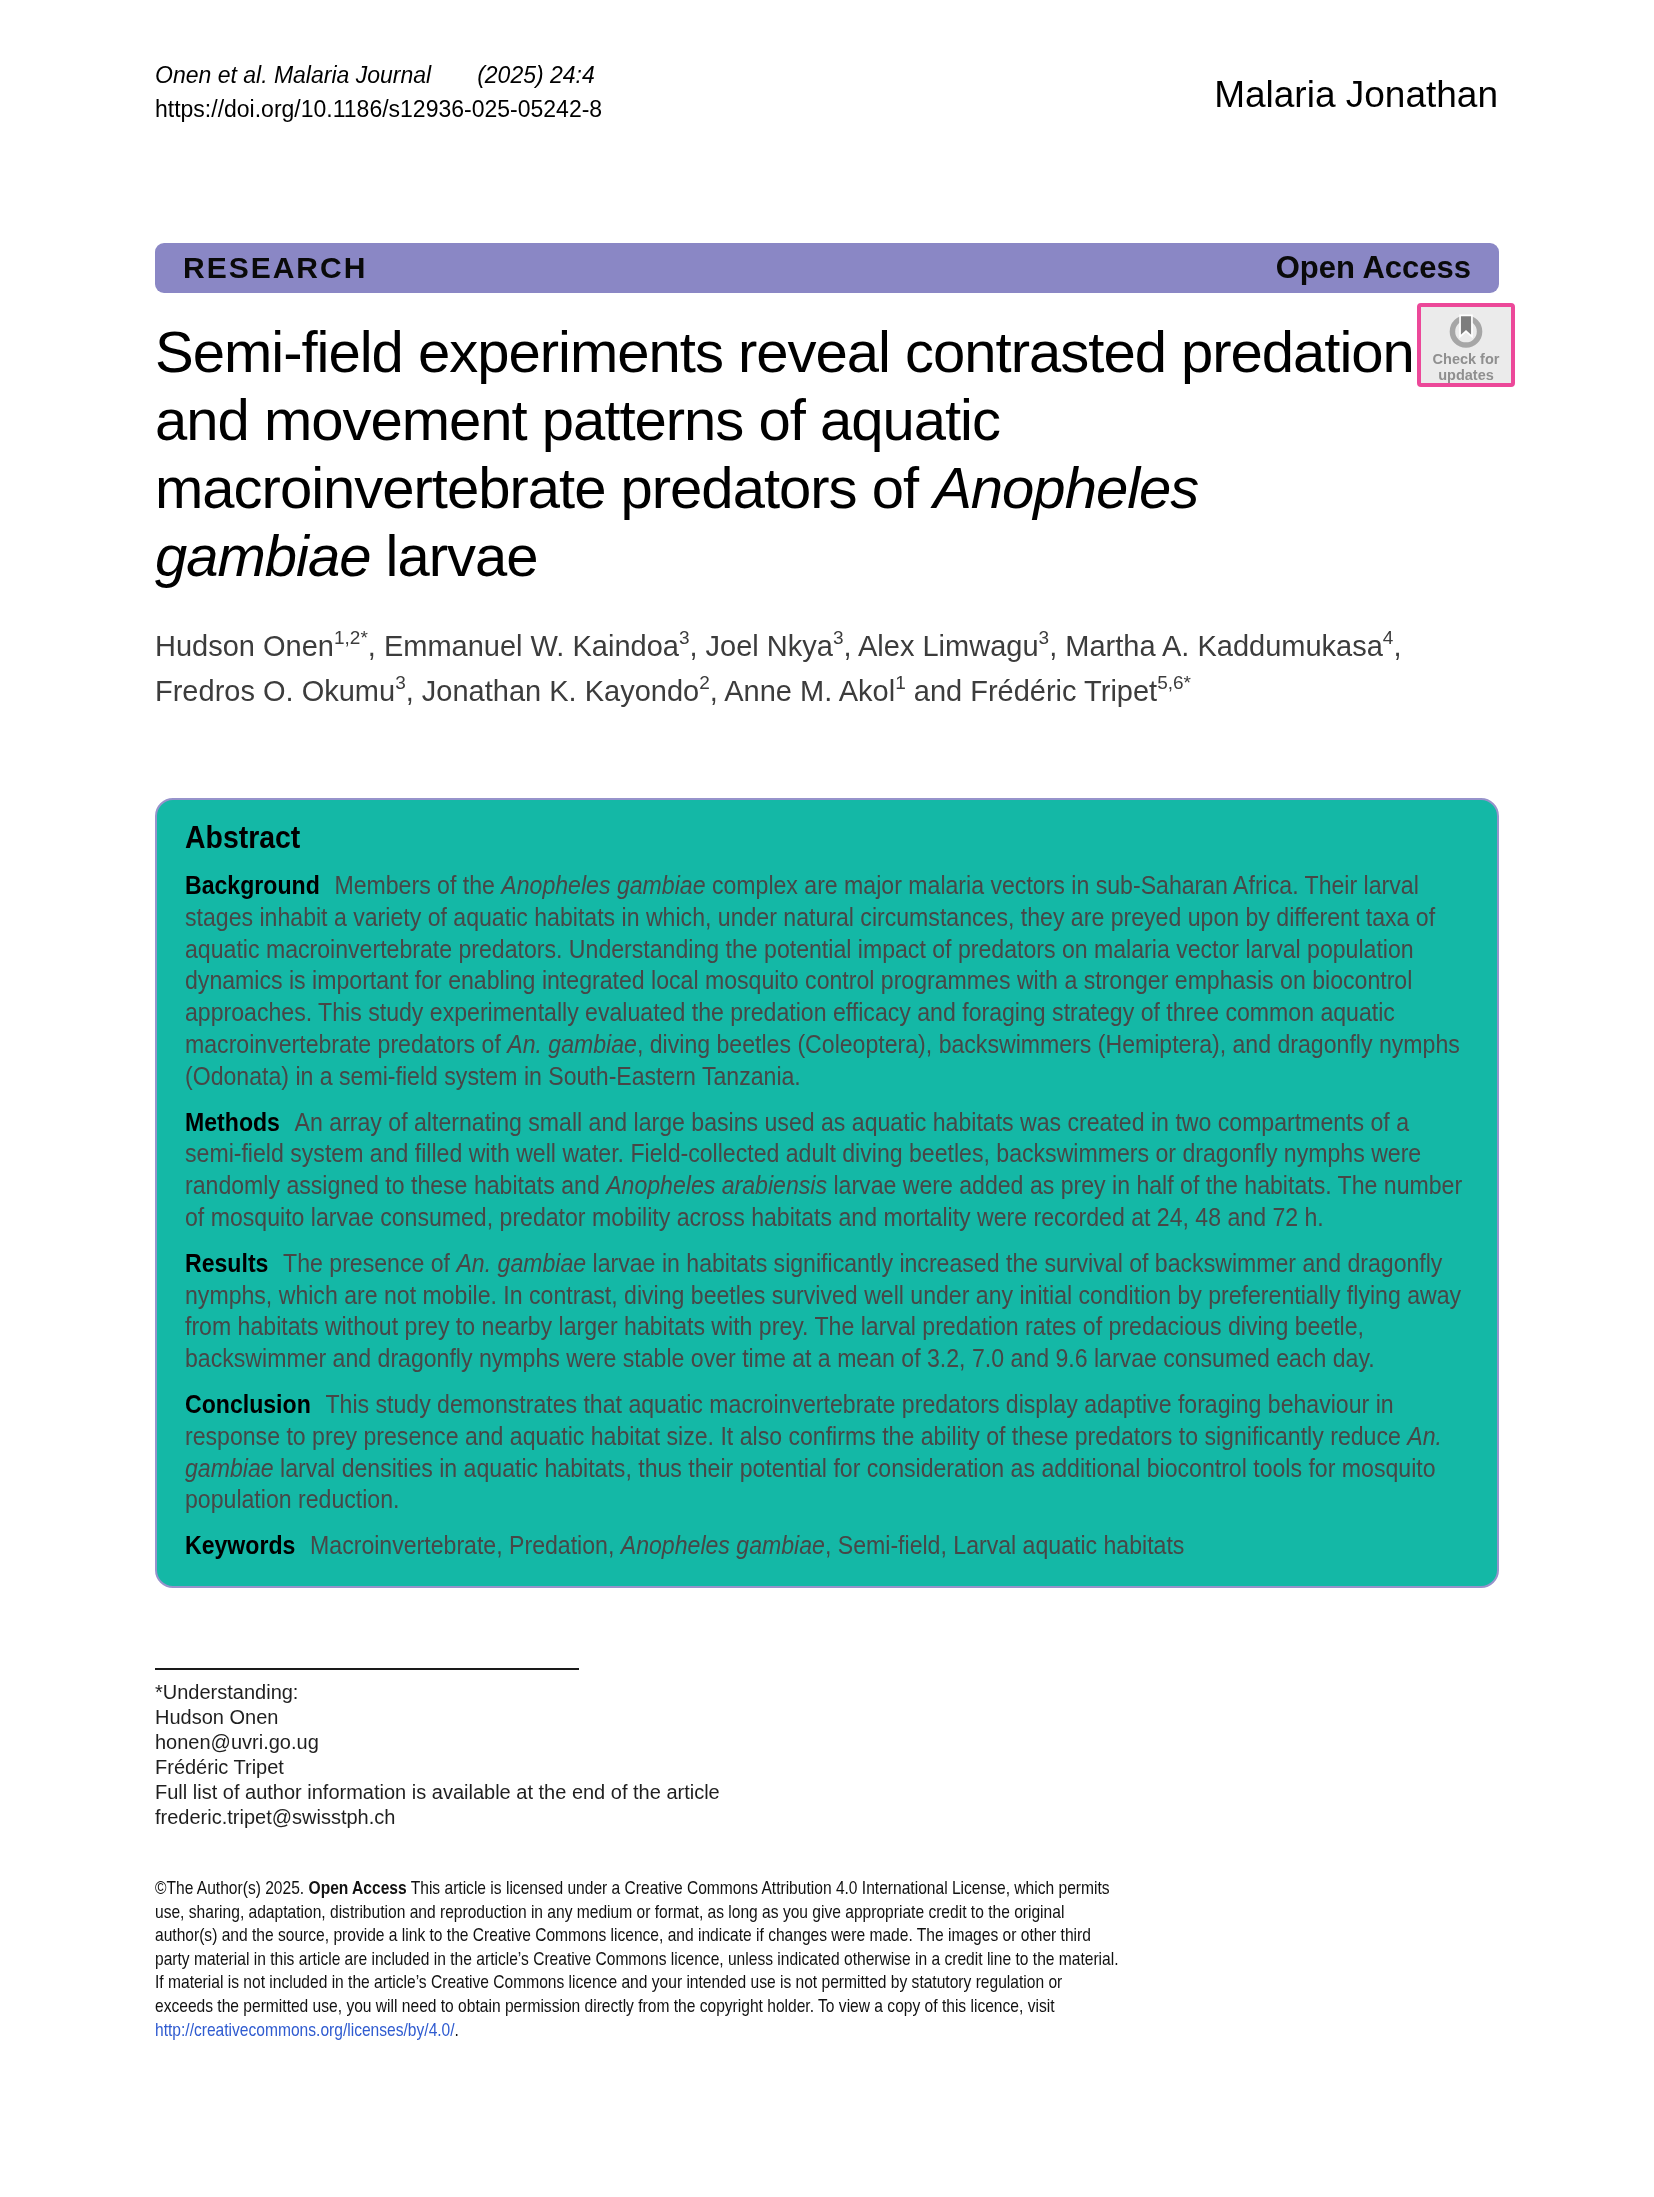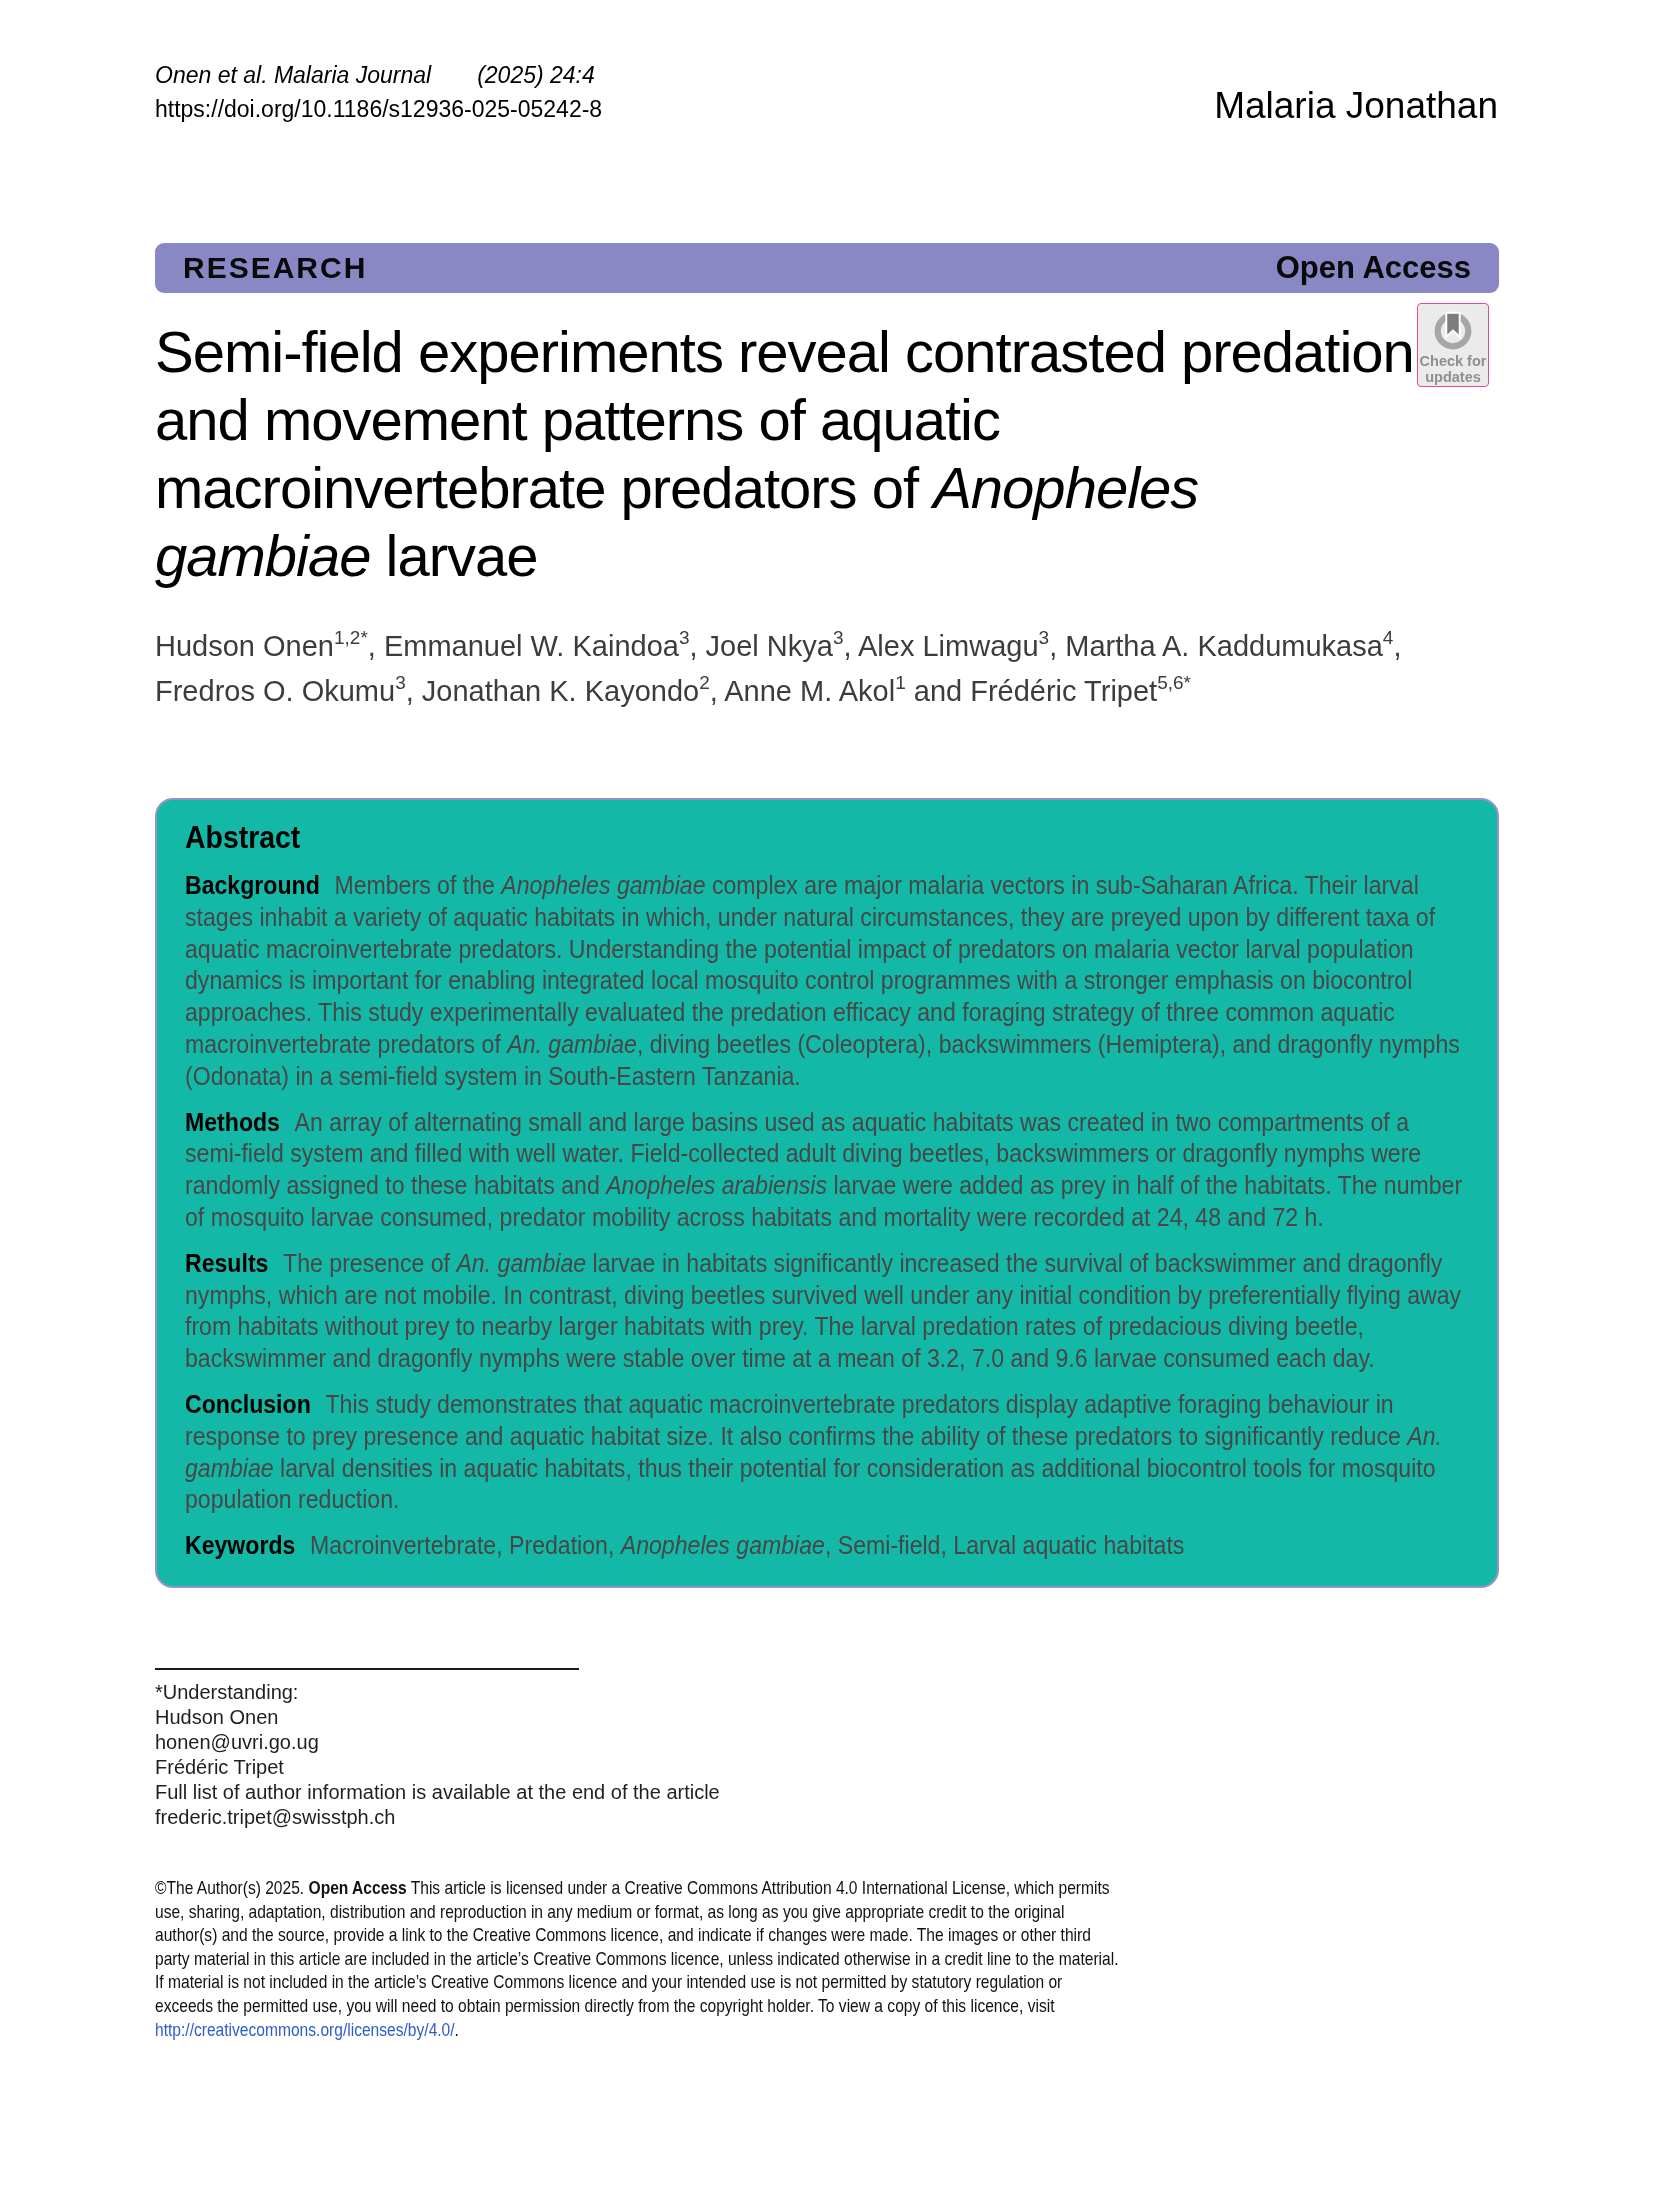--- a/index.html
+++ b/index.html
@@ -9,35 +9,35 @@
     --bmc-magenta:#a23c82;
     --link-blue:#2f5bd0;
     --badge-gray:#8f8f8f;
   }
   *{margin:0;padding:0;box-sizing:border-box;}
   html,body{background:#ffffff;}
   body{font-family:"Liberation Sans",sans-serif;color:#000;}
   .page{position:relative;width:1654px;height:2197px;background:#fff;overflow:hidden;}
 
   
-  .header{position:absolute;top:58px;left:155px;right:156px;display:flex;justify-content:space-between;align-items:flex-end;}
+  .header{position:absolute;top:58px;left:155px;right:156px;display:flex;justify-content:space-between;align-items:center;}
   .citation{font-size:23px;line-height:34px;color:#000;}
   .citation .cite-line1 i{font-style:italic;}
   .cite-gap{display:inline-block;width:46px;}
   .doi{font-size:23px;line-height:34px;font-style:normal;}
   .journal-name{font-size:37px;line-height:40px;margin-top:6px;font-weight:400;}
 
   
   .banner{position:absolute;top:243px;left:155px;width:1344px;height:50px;background:var(--banner-purple,#8a87c5);
     border-radius:9px;display:flex;justify-content:space-between;align-items:center;padding:0 28px;}
   .banner .research{font-size:30px;font-weight:700;letter-spacing:2px;color:#0a0a0a;}
   .banner .openaccess{font-size:31px;font-weight:700;color:#0a0a0a;}
 
   
-  .check-badge{position:absolute;top:303px;left:1417px;width:72px;height:84px;background:#ebebeb;border:1px solid #ec4899;
+  .check-badge{position:absolute;top:303px;left:1417px;width:98px;height:84px;background:#ebebeb;border:4px solid #ec4899;
     border-radius:4px;display:flex;flex-direction:column;align-items:center;cursor:pointer;}
   .check-badge svg{margin-top:5px;}
   .check-badge .cb-text{font-size:14.5px;line-height:16px;font-weight:700;color:var(--badge-gray,#8f8f8f);text-align:center;}
 
   
   .title{position:absolute;top:318px;left:155px;width:1260px;font-size:58px;line-height:68px;font-weight:400;
     letter-spacing:-1px;color:#000;}
   .title i{font-style:italic;}
 
   

